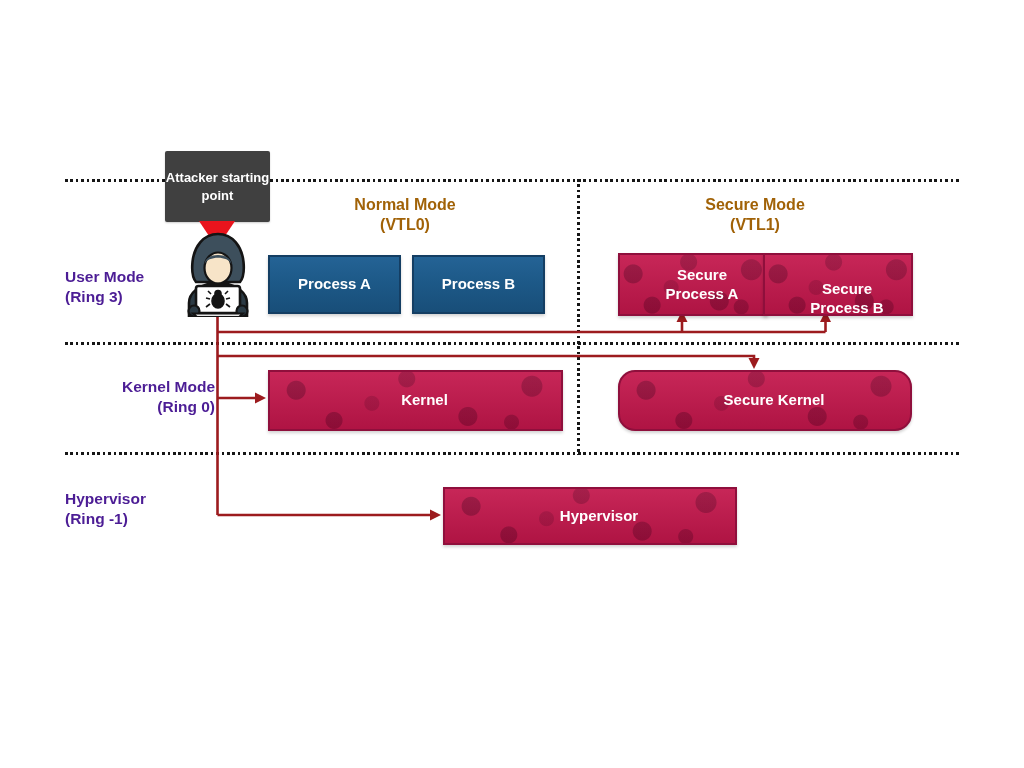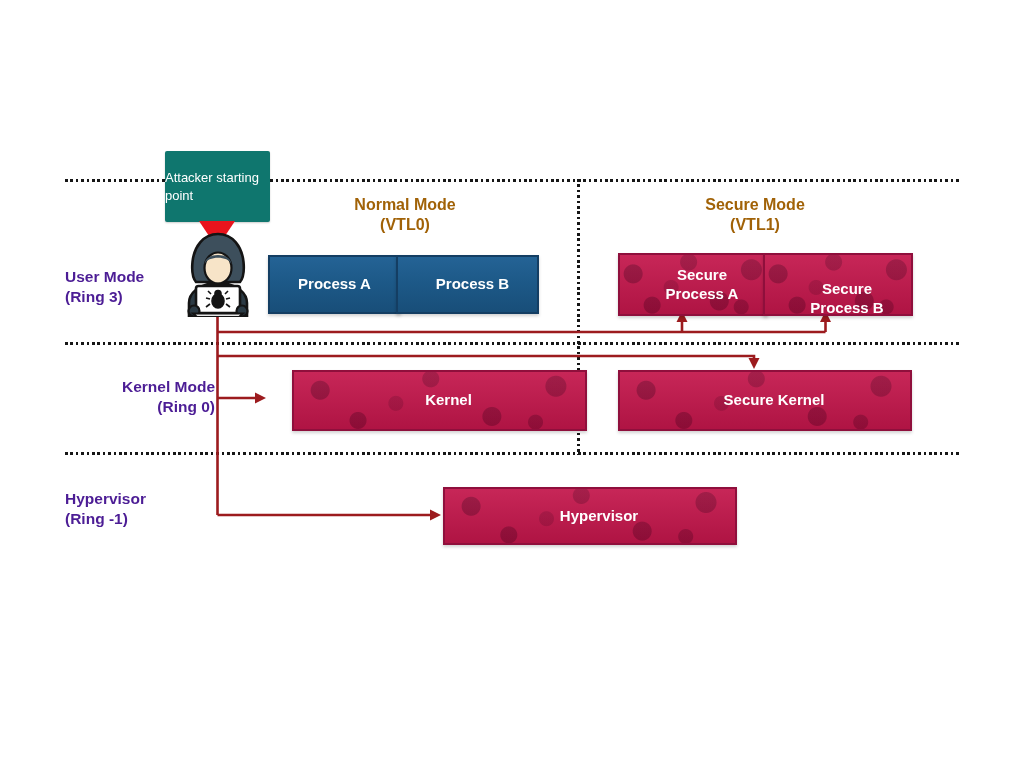--- a/index.html
+++ b/index.html
@@ -31,22 +31,22 @@
       radial-gradient(circle at 9% 32%, rgba(122,7,47,.60) 0 9px, transparent 10px),
       radial-gradient(circle at 22% 85%, rgba(122,7,47,.55) 0 8px, transparent 9px),
       radial-gradient(circle at 47% 12%, rgba(122,7,47,.50) 0 8px, transparent 9px),
       radial-gradient(circle at 68% 78%, rgba(122,7,47,.55) 0 9px, transparent 10px),
       radial-gradient(circle at 90% 25%, rgba(122,7,47,.55) 0 10px, transparent 11px),
       radial-gradient(circle at 83% 88%, rgba(122,7,47,.50) 0 7px, transparent 8px),
       radial-gradient(circle at 35% 55%, rgba(122,7,47,.35) 0 7px, transparent 8px); padding-left: 18px;}
 
   
   .callout{position:absolute;left:165px;top:151px;width:105px;height:71px;
-    background:#0f766e;border-radius:2px;display:flex;align-items:center;justify-content:center;
-    color:#ffffff;font-weight:normal;font-size:13px;line-height:1.32;
+    background:#404040;border-radius:2px;display:flex;align-items:center;justify-content:center;
+    color:#ffffff;font-weight:bold;font-size:13px;line-height:1.32;text-align:center;
     box-shadow:0 1px 2px rgba(0,0,0,.2);}
   .callout-tail{position:absolute;left:199px;top:221px;width:0;height:0;
     border-left:18px solid transparent;border-right:18px solid transparent;
     border-top:27px solid #e9141d;}
 
   .svg-abs{position:absolute;pointer-events:none;}
 </style>
 </head>
 <body>
 
@@ -94,35 +94,35 @@
       <polygon points="825.5,311 820,322 831,322"></polygon>
       <polygon points="754,369 748.5,358 759.5,358"></polygon>
       <polygon points="266,398 255,392.5 255,403.5"></polygon>
       <polygon points="441,515 430,509.5 430,520.5"></polygon>
     </g>
   </svg>
 
   <div class="box box-blue" style="left:268px;top:255px;width:129px;height:55px;">
     <span>Process A</span>
   </div>
-  <div class="box box-blue" style="left:396px;top:255px;width:129px;height:55px;padding-left:10px;">
+  <div class="box box-blue" style="left:412px;top:255px;width:129px;height:55px;">
     <span>Process B</span>
   </div>
 
   <div class="box box-red" style="left:618px;top:253px;width:128px;height:59px;">
     <span style="width:80px;">Secure Process A</span>
   </div>
   <div class="box box-red" style="left:763px;top:253px;width:128px;height:59px;">
     <span style="width:80px;margin-top:28px;">Secure Process B</span>
   </div>
 
-  <div class="box box-red" style="left:268px;top:370px;width:273px;height:57px;margin-left:24px;">
+  <div class="box box-red" style="left:268px;top:370px;width:273px;height:57px;">
     <span>Kernel</span>
   </div>
-  <div class="box box-red" style="left:618px;top:370px;width:272px;height:57px;">
+  <div class="box box-red" style="left:618px;top:370px;width:272px;height:57px;border-radius:17px;">
     <span>Secure Kernel</span>
   </div>
 
   <div class="box box-red" style="left:443px;top:487px;width:272px;height:54px;">
     <span>Hypervisor</span>
   </div>
 
   <div class="callout">
     <span>Attacker starting point</span>
   </div>

